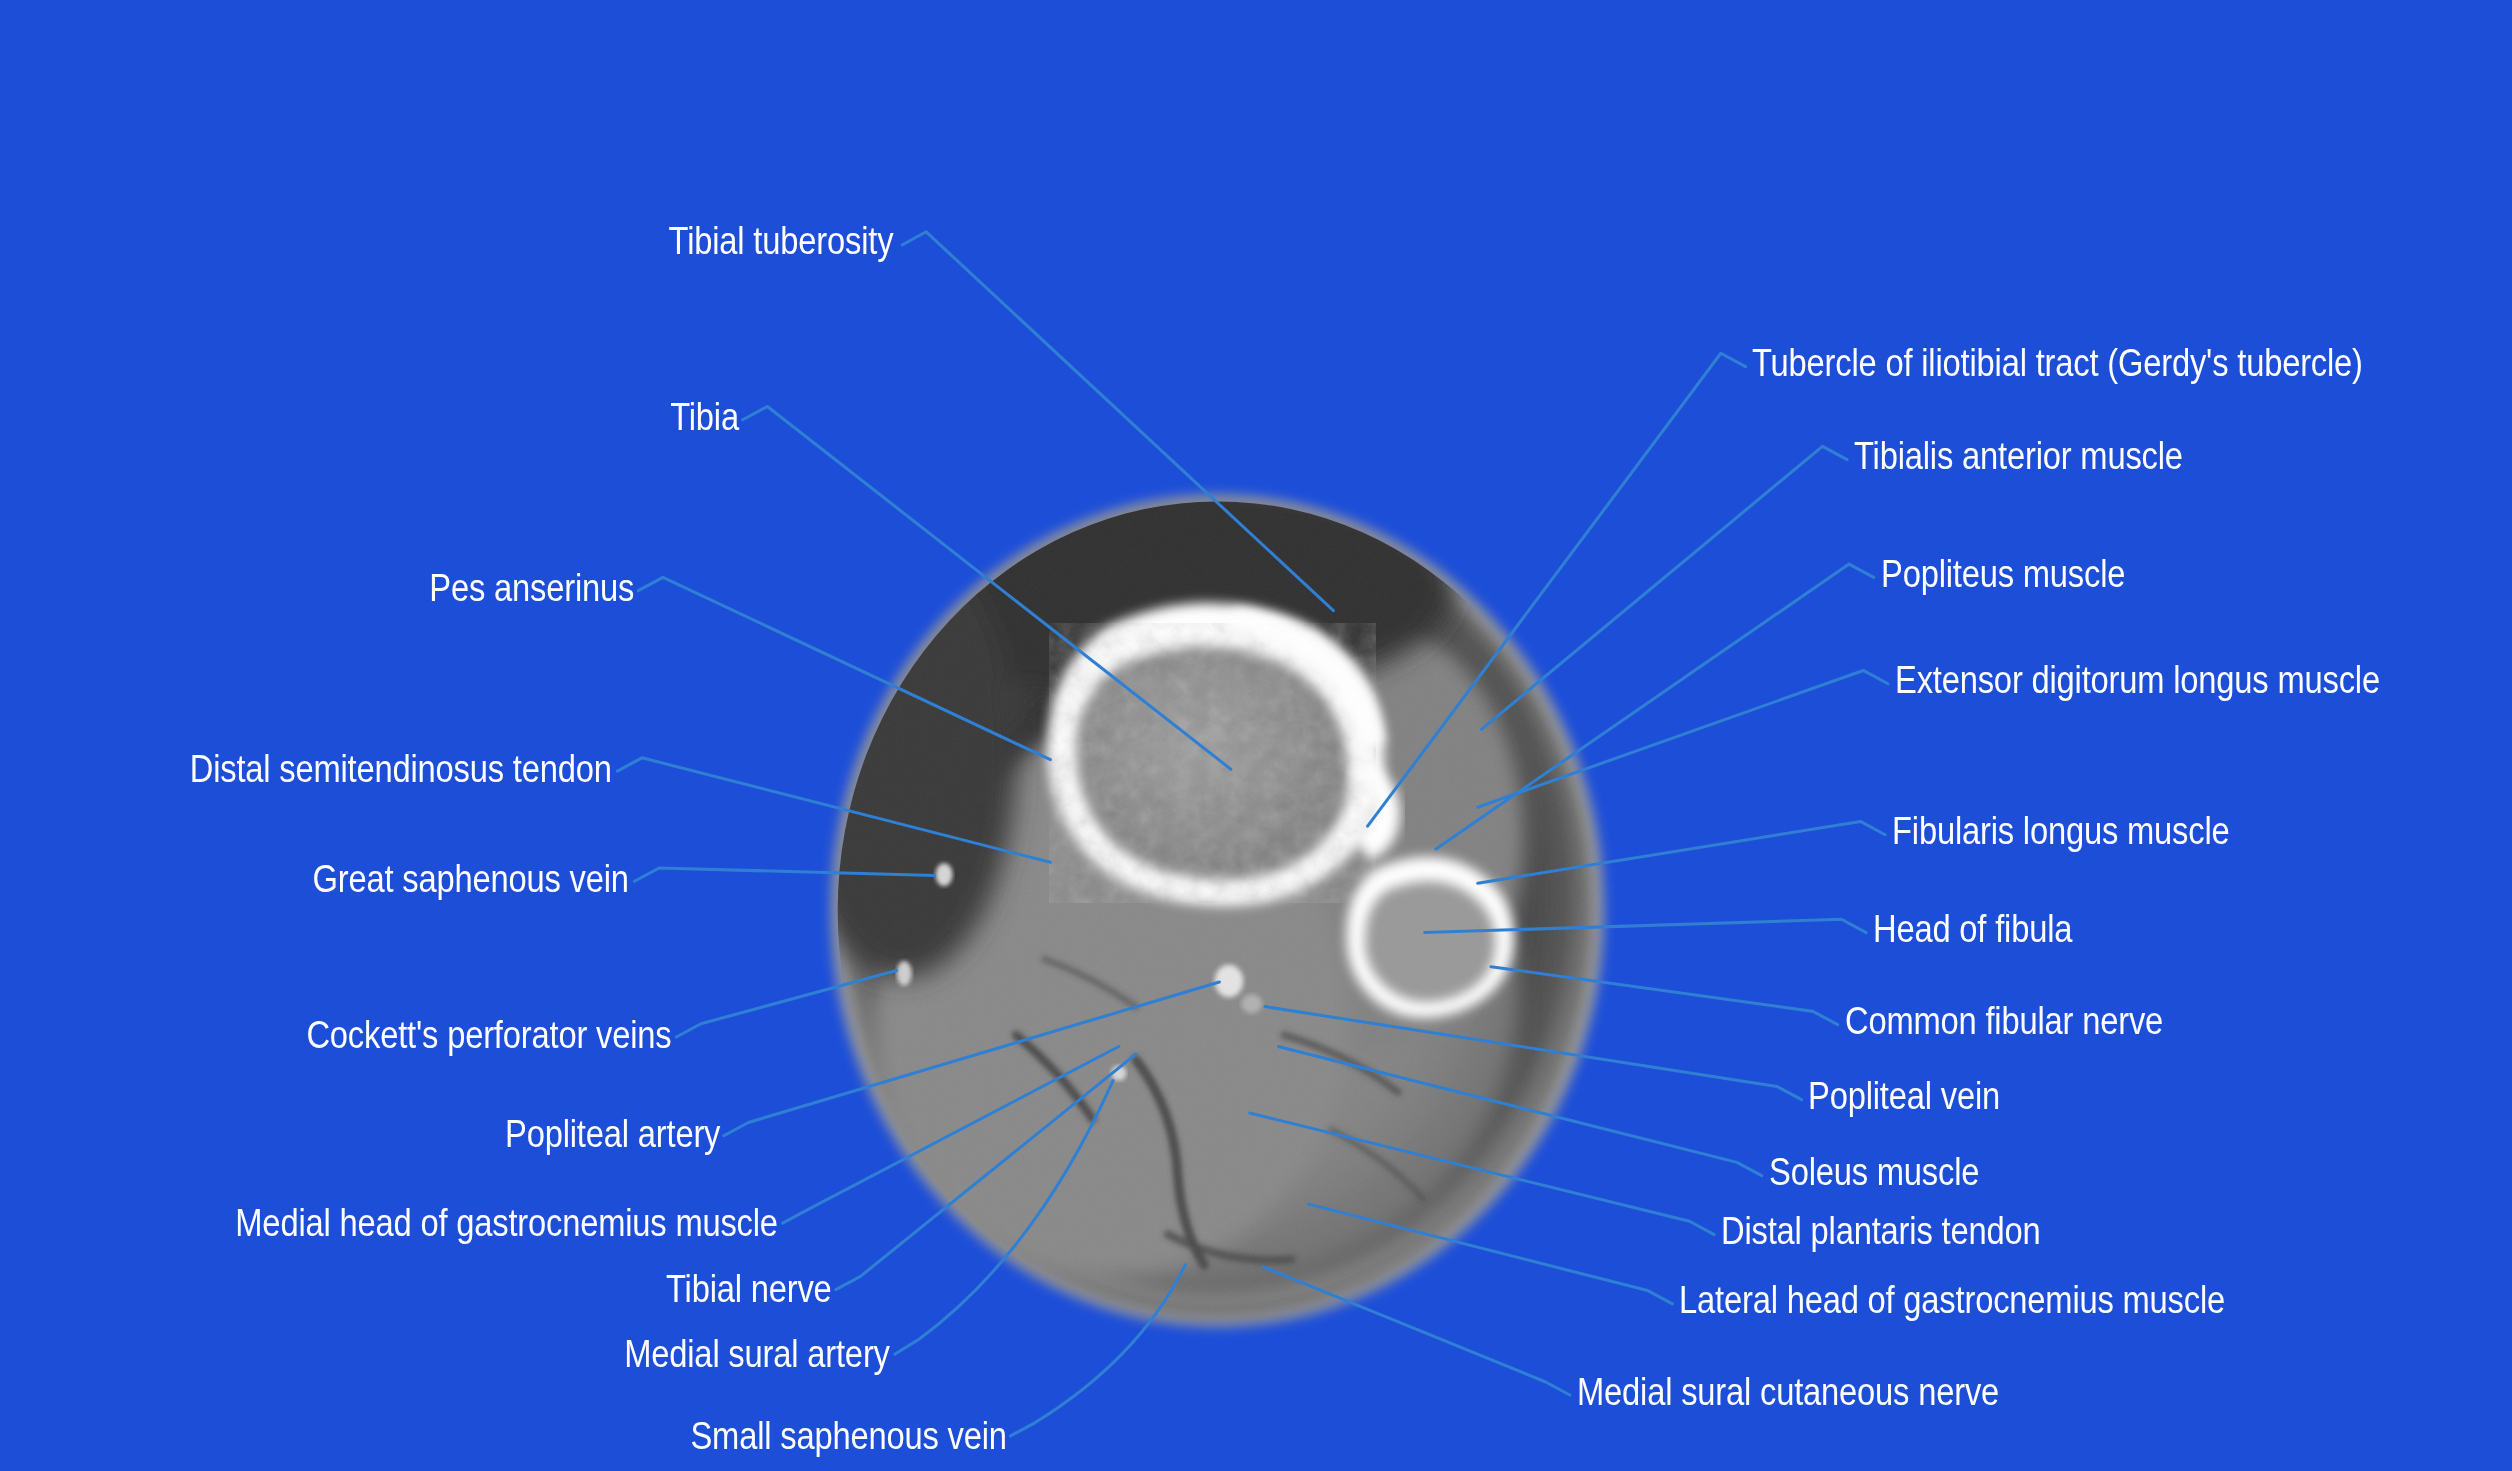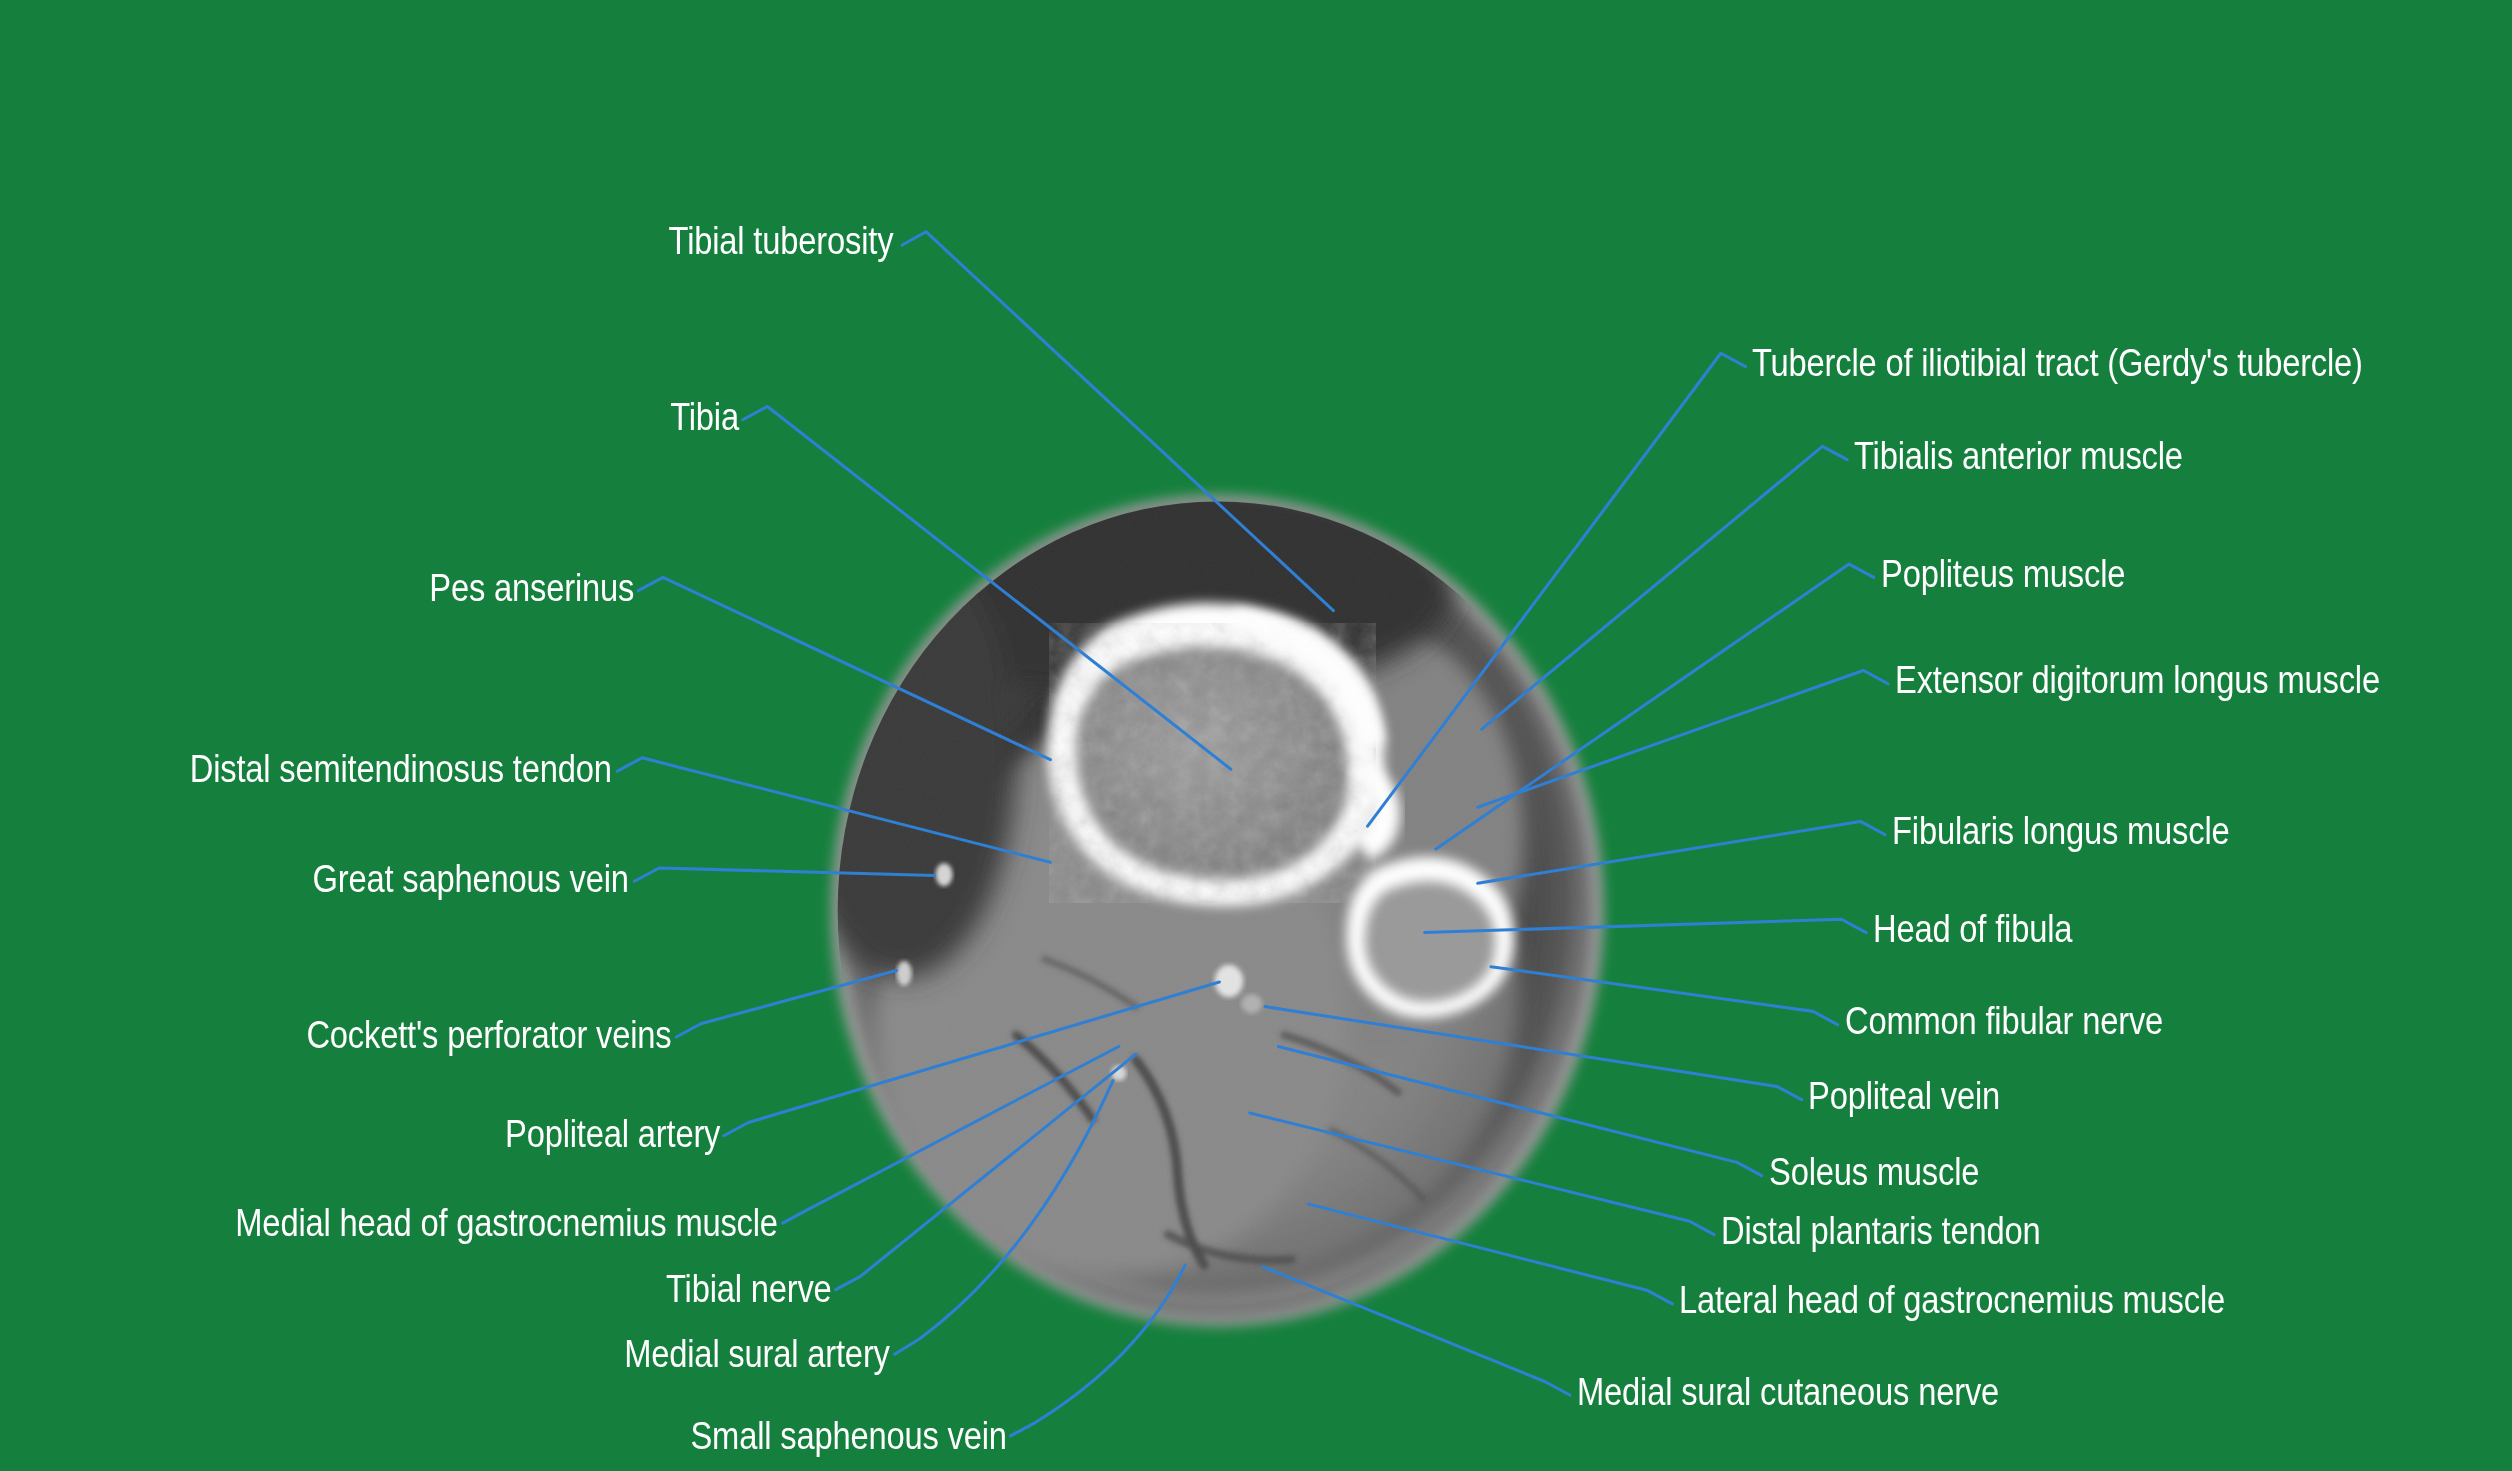--- a/index.html
+++ b/index.html
@@ -1,21 +1,21 @@
 <!DOCTYPE html>
 <html style="font-size:15px"><head>
 <meta charset="utf-8">
 <title>Annotated axial CT of proximal leg</title>
 <style>
   html,body{margin:0;padding:0;background:#000;}
   body{
     width:2512px;height:1471px;overflow:hidden;position:relative;
     font-family:"Liberation Sans","DejaVu Sans",sans-serif;
   }
-  #stage{position:absolute;inset:0;background:#15803d;}
+  #stage{position:absolute;inset:0;background:#1d4ed8;}
 
   
   #ct-wrap{position:absolute;left:0;top:0;width:2512px;height:1471px;}
   #ct-svg{position:absolute;left:0;top:0;}
 
   
   #leaders{position:absolute;left:0;top:0;width:2512px;height:1471px;pointer-events:none;}
   #leaders path{fill:none;stroke:#2f80d4;stroke-width:3.2;
                 stroke-linejoin:round;stroke-linecap:round;}
 

